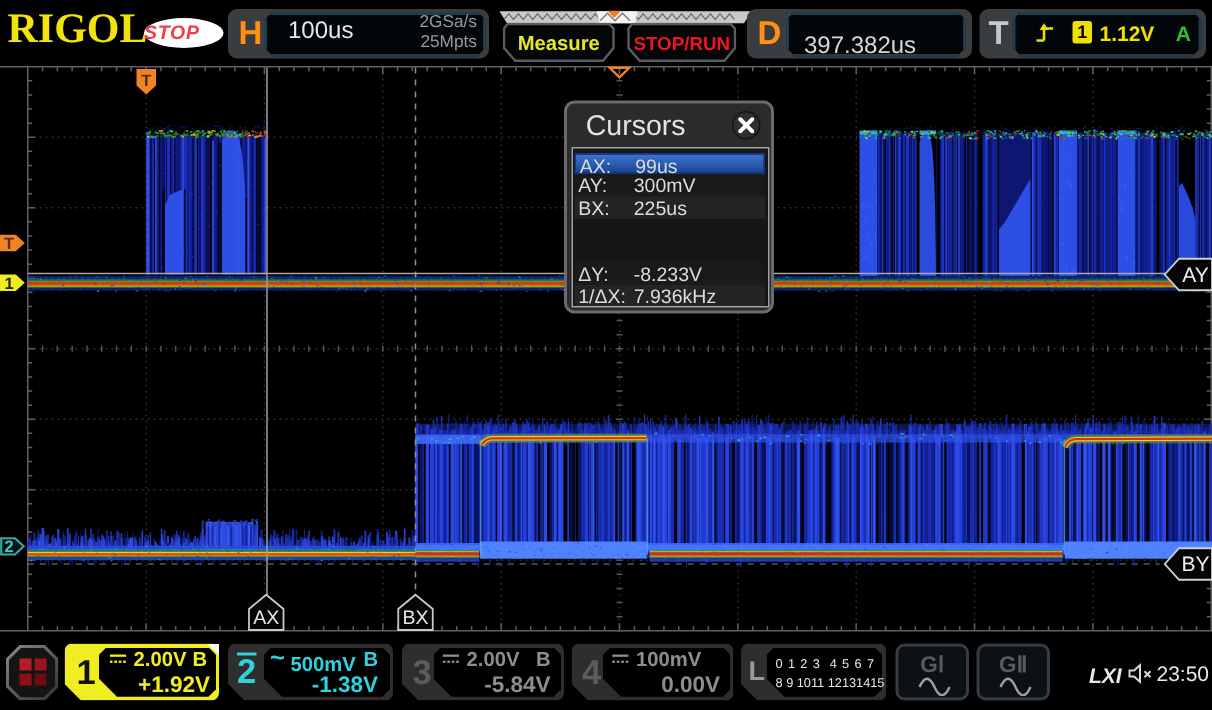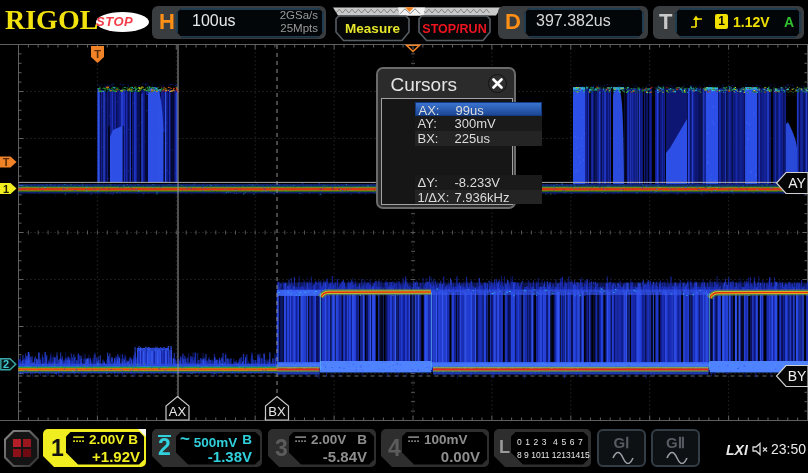--- a/index.html
+++ b/index.html
@@ -19,21 +19,21 @@
 
 #cpanel { left:375.5px; top:66.5px; width:140px; height:142px; background:#2b2b2b;
   border:2px solid #6b6b6b; border-radius:7px; }
 #cpanel .title { position:absolute; left:13px; top:5px; font-size:19px; color:#e4e4e4; }
 #cclose { position:absolute; right:7px; top:5px; width:19px; height:19px; border-radius:50%;
   background:#2f2f2f; border:1.5px solid #141414; }
 #cclose svg { position:absolute; left:3px; top:3px; }
 #ctable { position:absolute; left:3px; top:29px; width:132px; height:107px;
   border:1.5px solid #a2a2a2; background:#161616; }
 .crow { position:absolute; left:1px; width:127px; height:14.7px; font-size:13px; color:#dcdcdc;
-  white-space:nowrap;margin-left:32px; }
+  white-space:nowrap; }
 .crow .lb { position:absolute; left:3px; top:0px; }
 .crow .vl { position:absolute; left:40px; top:0px; }
 
 .chblk { position:absolute; top:429px; height:38px; border-radius:5px; }
 .chcut { clip-path: polygon(0 0, 100% 0, 100% 100%, 11px 100%, 0 calc(100% - 11px)); }
 .chnum { position:absolute; font-weight:bold; font-size:23px; }
 .chbox { position:absolute; top:2.5px; height:33px; background:#000;
   clip-path: polygon(5px 0, calc(100% - 5px) 0, 100% 5px, 100% calc(100% - 5px),
    calc(100% - 5px) 100%, 12px 100%, 0 calc(100% - 12px), 0 5px); }
 .r1 { position:absolute; top:3px; left:7px; right:6px; font-size:13.5px; font-weight:bold; height:14px; }
@@ -859,21 +859,21 @@
  <text x="37.5" y="18" font-size="13.5" font-weight="bold" fill="#e6e62a" text-anchor="middle" font-family="Liberation Sans, sans-serif">Measure</text>
 </svg>
 <svg class="btnsvg" style="left:418px;" width="73" height="27" viewBox="0 0 73 27">
  <polygon points="3.5,1 69,1 72,4 72,17 65,25.5 8.5,25.5 1,17 1,4" fill="#050607" stroke="#565d63" stroke-width="1.6"></polygon>
  <text x="36.5" y="18" font-size="12.5" font-weight="bold" fill="#ee1420" text-anchor="middle" font-family="Liberation Sans, sans-serif">STOP/RUN</text>
 </svg>
 
 <div class="abs tbblock" style="left:498px; width:150px;">
   <span class="tbletter" style="position:absolute;left:7px;top:3px;color:#ff9015;">D</span>
   <div class="tbinner octa" style="left:26px; top:1.5px; width:120px; height:30px;"></div>
-  <span style="position:absolute;left:38px;top:6px;font-size:16px;color:#d8d8d8;">397.382us</span>
+  <span style="position:absolute;left:38px;top:16px;font-size:16px;color:#d8d8d8;">397.382us</span>
 </div>
 
 <div class="abs tbblock" style="left:653px; width:151px;">
   <span class="tbletter" style="position:absolute;left:6px;top:3px;color:#c8c8c8;">T</span>
   <div class="tbinner octa" style="left:22px; top:1.5px; width:126px; height:30px;"></div>
   <svg style="position:absolute;left:37px;top:8px;" width="16" height="16" viewBox="0 0 16 16">
     <path d="M1,13 h5 M6,13 V5 M6,5 h6" stroke="#f0e000" stroke-width="1.7" fill="none"></path>
     <path d="M6,1.5 l-3,4.5 h6 Z" fill="#f0e000"></path>
   </svg>
   <span style="position:absolute;left:62px;top:8px;width:13px;height:15px;background:#f0e000;border-radius:2px;color:#000;font-weight:bold;font-size:12px;text-align:center;line-height:15px;">1</span>

